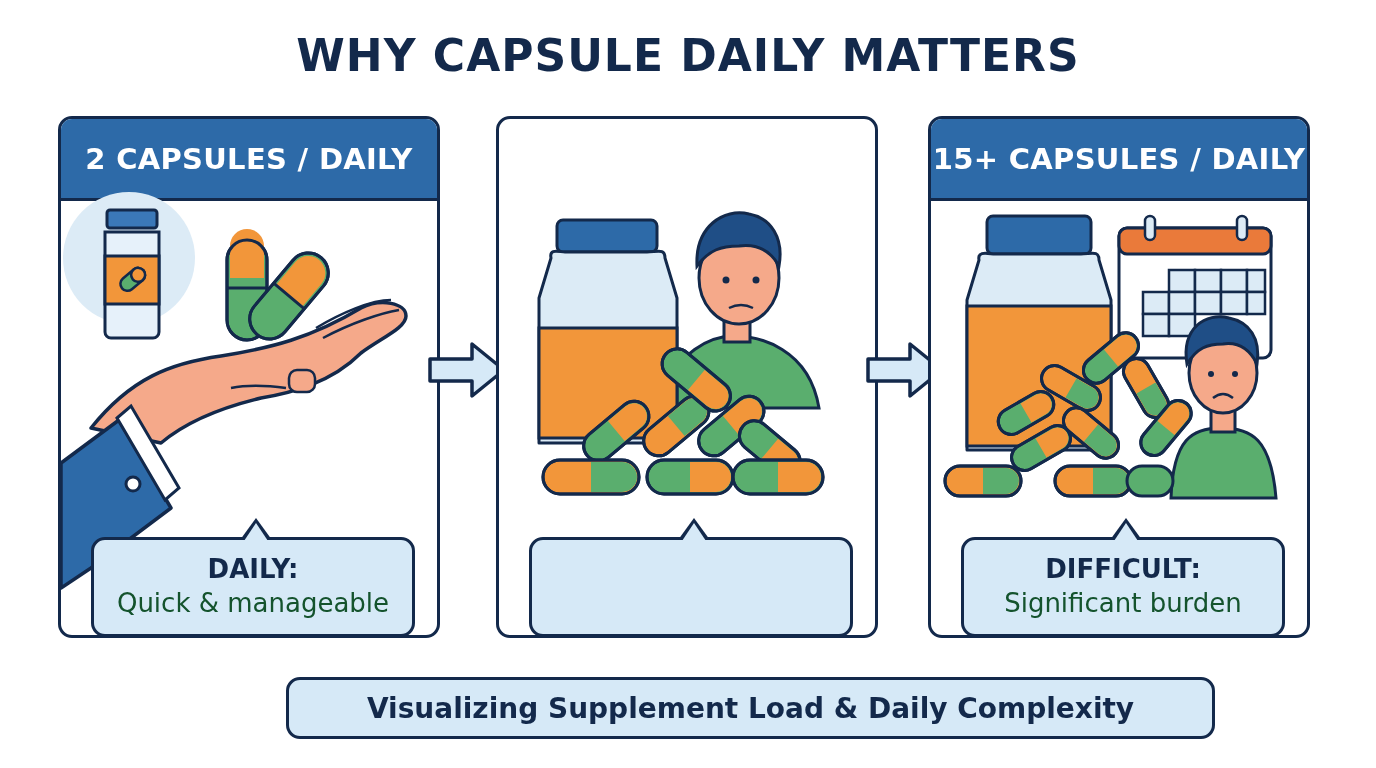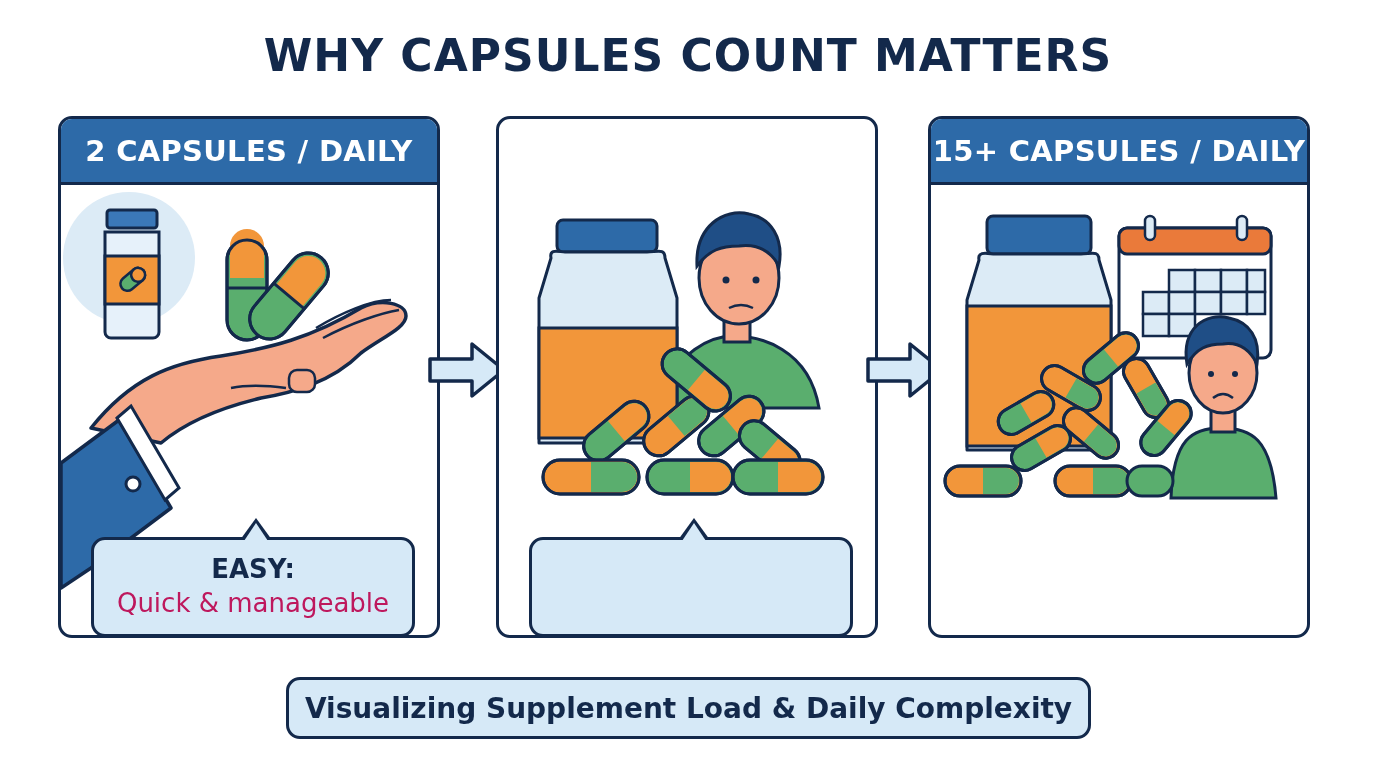--- a/index.html
+++ b/index.html
@@ -9,56 +9,56 @@
   .title {
     position: absolute; left: 0; top: 30px; width: 1376px; text-align: center;
     font-weight: 700; font-size: 44px; letter-spacing: 1px; color: #13294b;
   }
 
   .panel {
     position: absolute; top: 116px; width: 382px; height: 522px;
     border: 3px solid #13294b; border-radius: 14px; background: #fff; overflow: visible;
   }
   .panel-header {
-    height: 66px; background: #2d6aa8; border-bottom: 3px solid #13294b;
+    height: 82px; background: #2d6aa8; border-bottom: 3px solid #13294b;
     border-radius: 11px 11px 0 0; display: flex; align-items: center; justify-content: center;
     color: #fff; font-weight: 700; font-size: 29px; letter-spacing: 0.3px;
   }
   .panel-body { position: absolute; left: 0; top: 69px; width: 100%; height: 440px; }
   .panel-body svg { position: absolute; left: 0; top: 0; }
 
   .callout {
     position: absolute; left: 30px; bottom: -2px; width: 324px; height: 100px;
     background: #d6e9f7; border: 3px solid #13294b; border-radius: 14px;
     text-align: center; padding-top: 14px;
   }
   .callout::before {
     content: ""; position: absolute; left: 146px; top: -22px; width: 0; height: 0;
     border-left: 16px solid transparent; border-right: 16px solid transparent; border-bottom: 22px solid #13294b;
   }
   .callout::after {
     content: ""; position: absolute; left: 150px; top: -17px; width: 0; height: 0;
     border-left: 12px solid transparent; border-right: 12px solid transparent; border-bottom: 18px solid #d6e9f7;
   }
   .callout .level { font-weight: 700; font-size: 26px; color: #13294b; display: block; }
-  .callout .desc { font-size: 26px; color: #be185d; display: block; margin-top: 4px; }
+  .callout .desc { font-size: 26px; color: #14532d; display: block; margin-top: 4px; }
 
   .arrow { position: absolute; top: 342px; width: 80px; height: 56px; }
 
   .footer {
-    position: absolute; left: 286px; top: 677px; width: 805px; height: 62px;
+    position: absolute; left: 286px; top: 677px; width: 929px; height: 62px;
     background: #d6e9f7; border: 3px solid #13294b; border-radius: 14px;
     display: flex; align-items: center; justify-content: center;
     font-weight: 700; font-size: 28px; color: #13294b;
   }
 </style>
 </head>
 <body>
 
-<div class="title">WHY CAPSULES COUNT MATTERS</div>
+<div class="title">WHY CAPSULE DAILY MATTERS</div>
 
 <div class="panel" style="left:58px;">
   <div class="panel-header">2 CAPSULES / DAILY</div>
   <div class="panel-body">
     <svg width="376" height="440" viewBox="0 0 376 440">
 
       <circle cx="68" cy="70" r="66" fill="#dcebf6"></circle>
       <rect x="46" y="22" width="50" height="18" rx="3" fill="#3b78b8" stroke="#13294b" stroke-width="3"></rect>
       <path d="M44 44 h54 v100 a6 6 0 0 1 -6 6 h-42 a6 6 0 0 1 -6 -6 z" fill="#e6f1fa" stroke="#13294b" stroke-width="3"></path>
       <rect x="44" y="68" width="54" height="48" fill="#f2963a" stroke="#13294b" stroke-width="3"></rect>
@@ -84,21 +84,21 @@
       <path d="M262 150 C290 135 320 125 338 122" stroke="#13294b" stroke-width="2.5" fill="none"></path>
       <rect x="228" y="182" width="26" height="22" rx="8" fill="#f5a98a" stroke="#13294b" stroke-width="2.5"></rect>
       <path d="M170 200 C190 196 210 198 225 200" stroke="#13294b" stroke-width="2.5" fill="none"></path>
 
       <path d="M0 275 L58 232 L110 320 L30 380 L0 400 Z" fill="#2d6aa8" stroke="#13294b" stroke-width="3.5" stroke-linejoin="round"></path>
       <path d="M56 230 L70 218 L118 300 L104 312 Z" fill="#ffffff" stroke="#13294b" stroke-width="3"></path>
       <circle cx="72" cy="296" r="7" fill="#fff" stroke="#13294b" stroke-width="3"></circle>
     </svg>
   </div>
   <div class="callout">
-    <span class="level">EASY:</span>
+    <span class="level">DAILY:</span>
     <span class="desc">Quick &amp; manageable</span>
   </div>
 </div>
 
 <svg class="arrow" style="left:428px;" viewBox="0 0 80 56">
   <path d="M2 17 H44 V2 L76 28 L44 54 V39 H2 Z" fill="#d6e9f7" stroke="#13294b" stroke-width="3.5" stroke-linejoin="round"></path>
 </svg>
 
 <div class="panel" style="left:496px;">
   <div class="panel-body">
@@ -236,15 +236,19 @@
         <rect x="14" y="278" width="76" height="30" rx="15" fill="#f2963a"></rect>
           <path d="M52 280 h23 a13 13 0 0 1 0 26 h-23 z" fill="#5aae6e" stroke="none"></path>
           <rect x="14" y="278" width="76" height="30" rx="15" fill="none"></rect>
         <rect x="124" y="278" width="76" height="30" rx="15" fill="#f2963a"></rect>
           <path d="M162 280 h23 a13 13 0 0 1 0 26 h-23 z" fill="#5aae6e" stroke="none"></path>
           <rect x="124" y="278" width="76" height="30" rx="15" fill="none"></rect>
         <rect x="196" y="278" width="46" height="30" rx="15" fill="#5aae6e"></rect>
       </g>
     </svg>
   </div>
+  <div class="callout">
+    <span class="level">DIFFICULT:</span>
+    <span class="desc">Significant burden</span>
+  </div>
 </div>
 
 <div class="footer">Visualizing Supplement Load &amp; Daily Complexity</div>
 
 </body></html>

